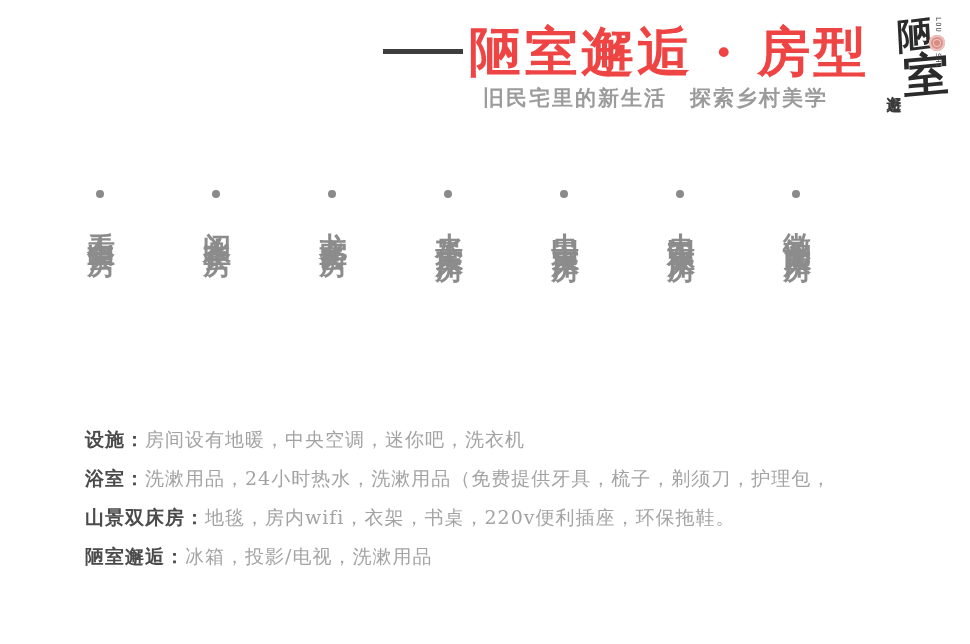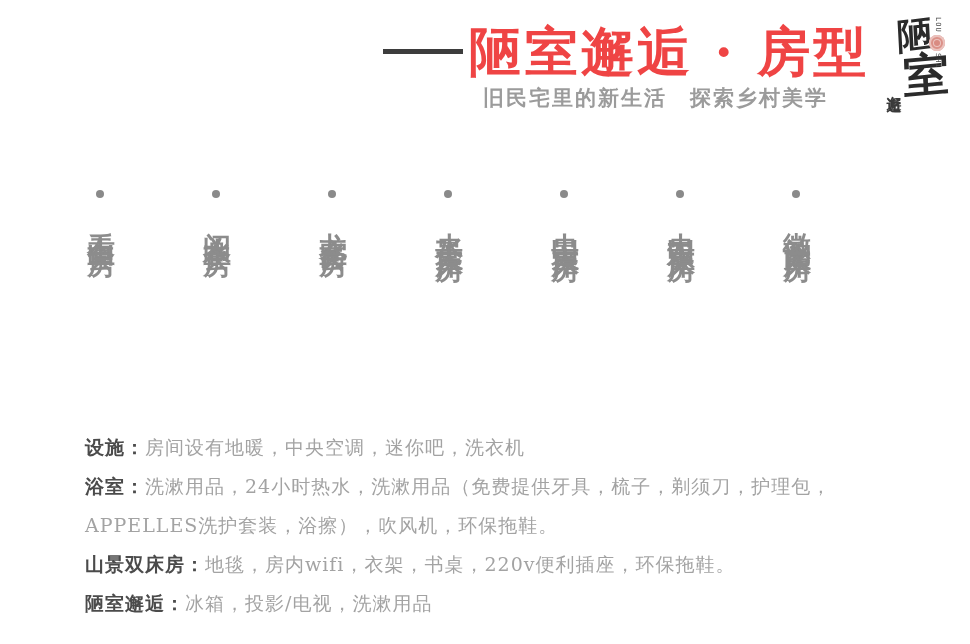--- a/index.html
+++ b/index.html
@@ -151,21 +151,20 @@
     color: #8c8c8c;
     line-height: 1.1;
   }
 
   
   .details {
     position: absolute;
     left: 85px;
     top: 420px;
     width: 840px;
-    margin-top: 8px;
   }
   .detail-line {
     margin: 0;
     height: 39px;
     line-height: 39px;
     font-size: 19px;
     white-space: nowrap;
   }
   .detail-label {
     font-weight: bold;
@@ -228,18 +227,17 @@
     </div>
     <div class="room">
       <span class="room-dot"></span>
       <span class="room-name">徽韵大床房</span>
     </div>
   </section>
 
   <section class="details">
     <p class="detail-line"><span class="detail-label">设施：</span><span class="detail-text">房间设有地暖，中央空调，迷你吧，洗衣机</span></p>
     <p class="detail-line"><span class="detail-label">浴室：</span><span class="detail-text">洗漱用品，24小时热水，洗漱用品（免费提供牙具，梳子，剃须刀，护理包，</span></p>
-    <p class="detail-line"><span class="detail-label"></span><span class="detail-text">APPELLES洗护套装，浴擦），吹风机，环保拖鞋。</span></p>
     <p class="detail-line"><span class="detail-label">山景双床房：</span><span class="detail-text">地毯，房内wifi，衣架，书桌，220v便利插座，环保拖鞋。</span></p>
     <p class="detail-line"><span class="detail-label">陋室邂逅：</span><span class="detail-text">冰箱，投影/电视，洗漱用品</span></p>
   </section>
 
 </div>
 
 </body></html>

